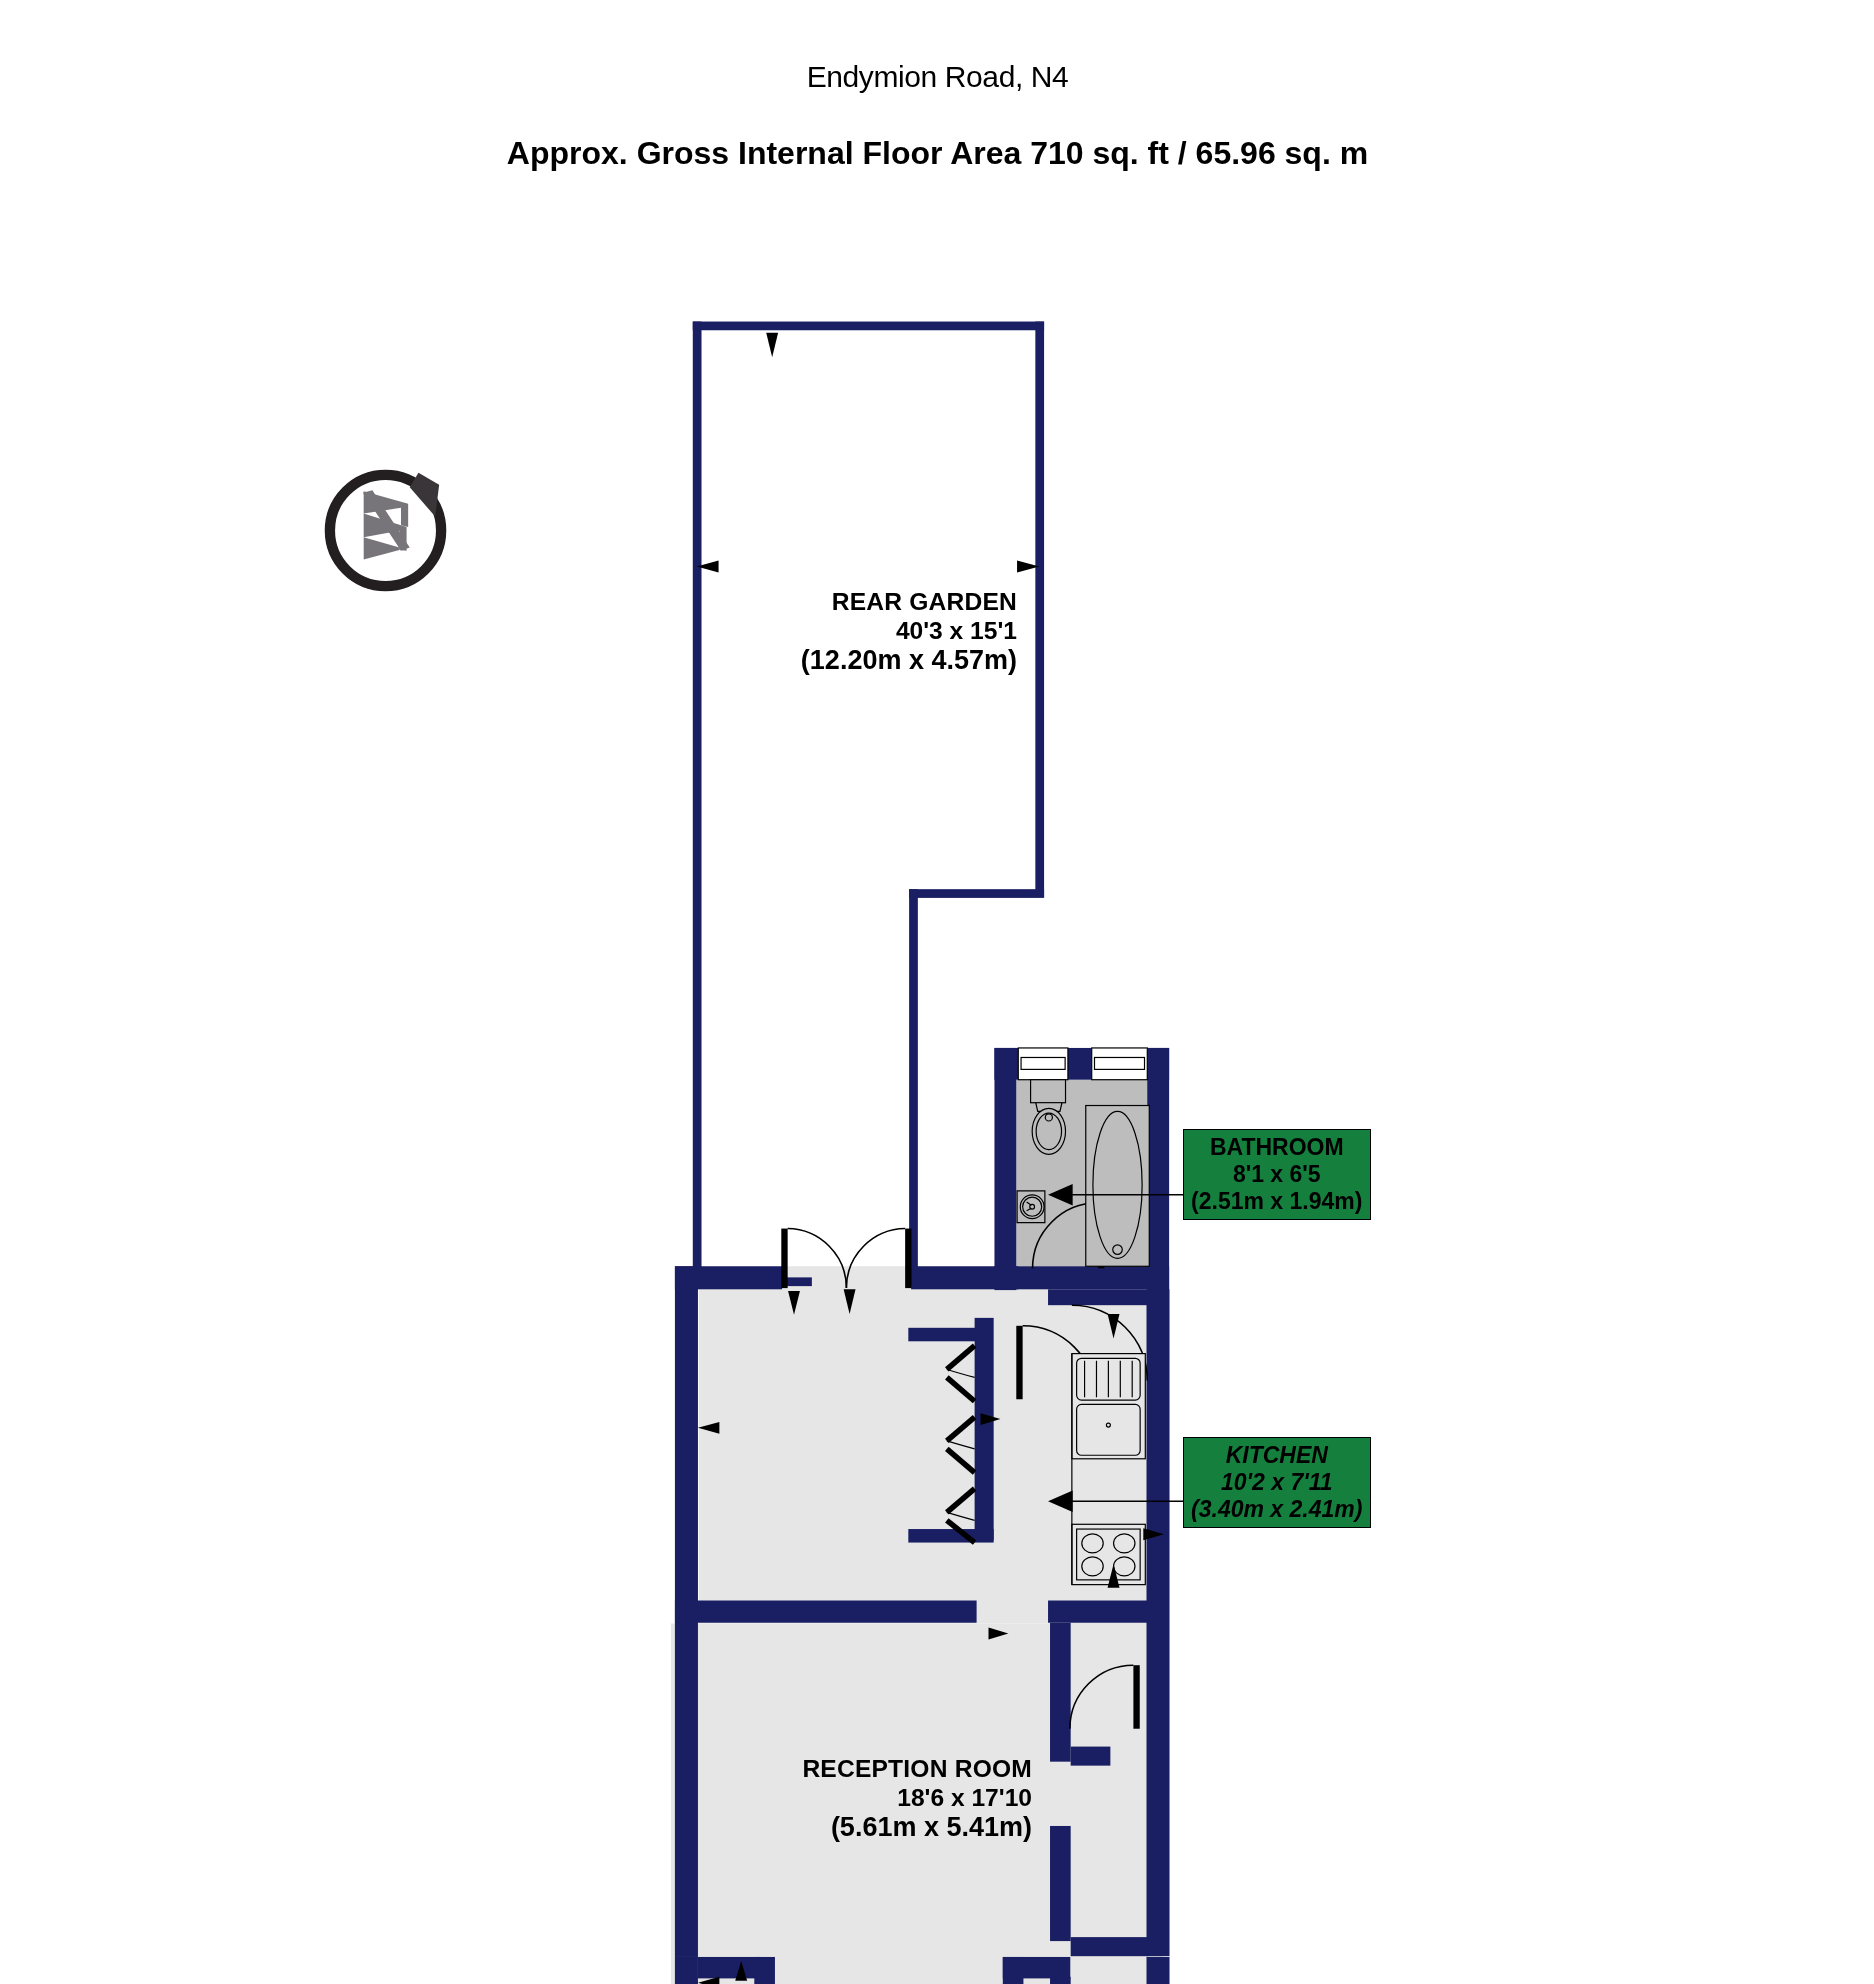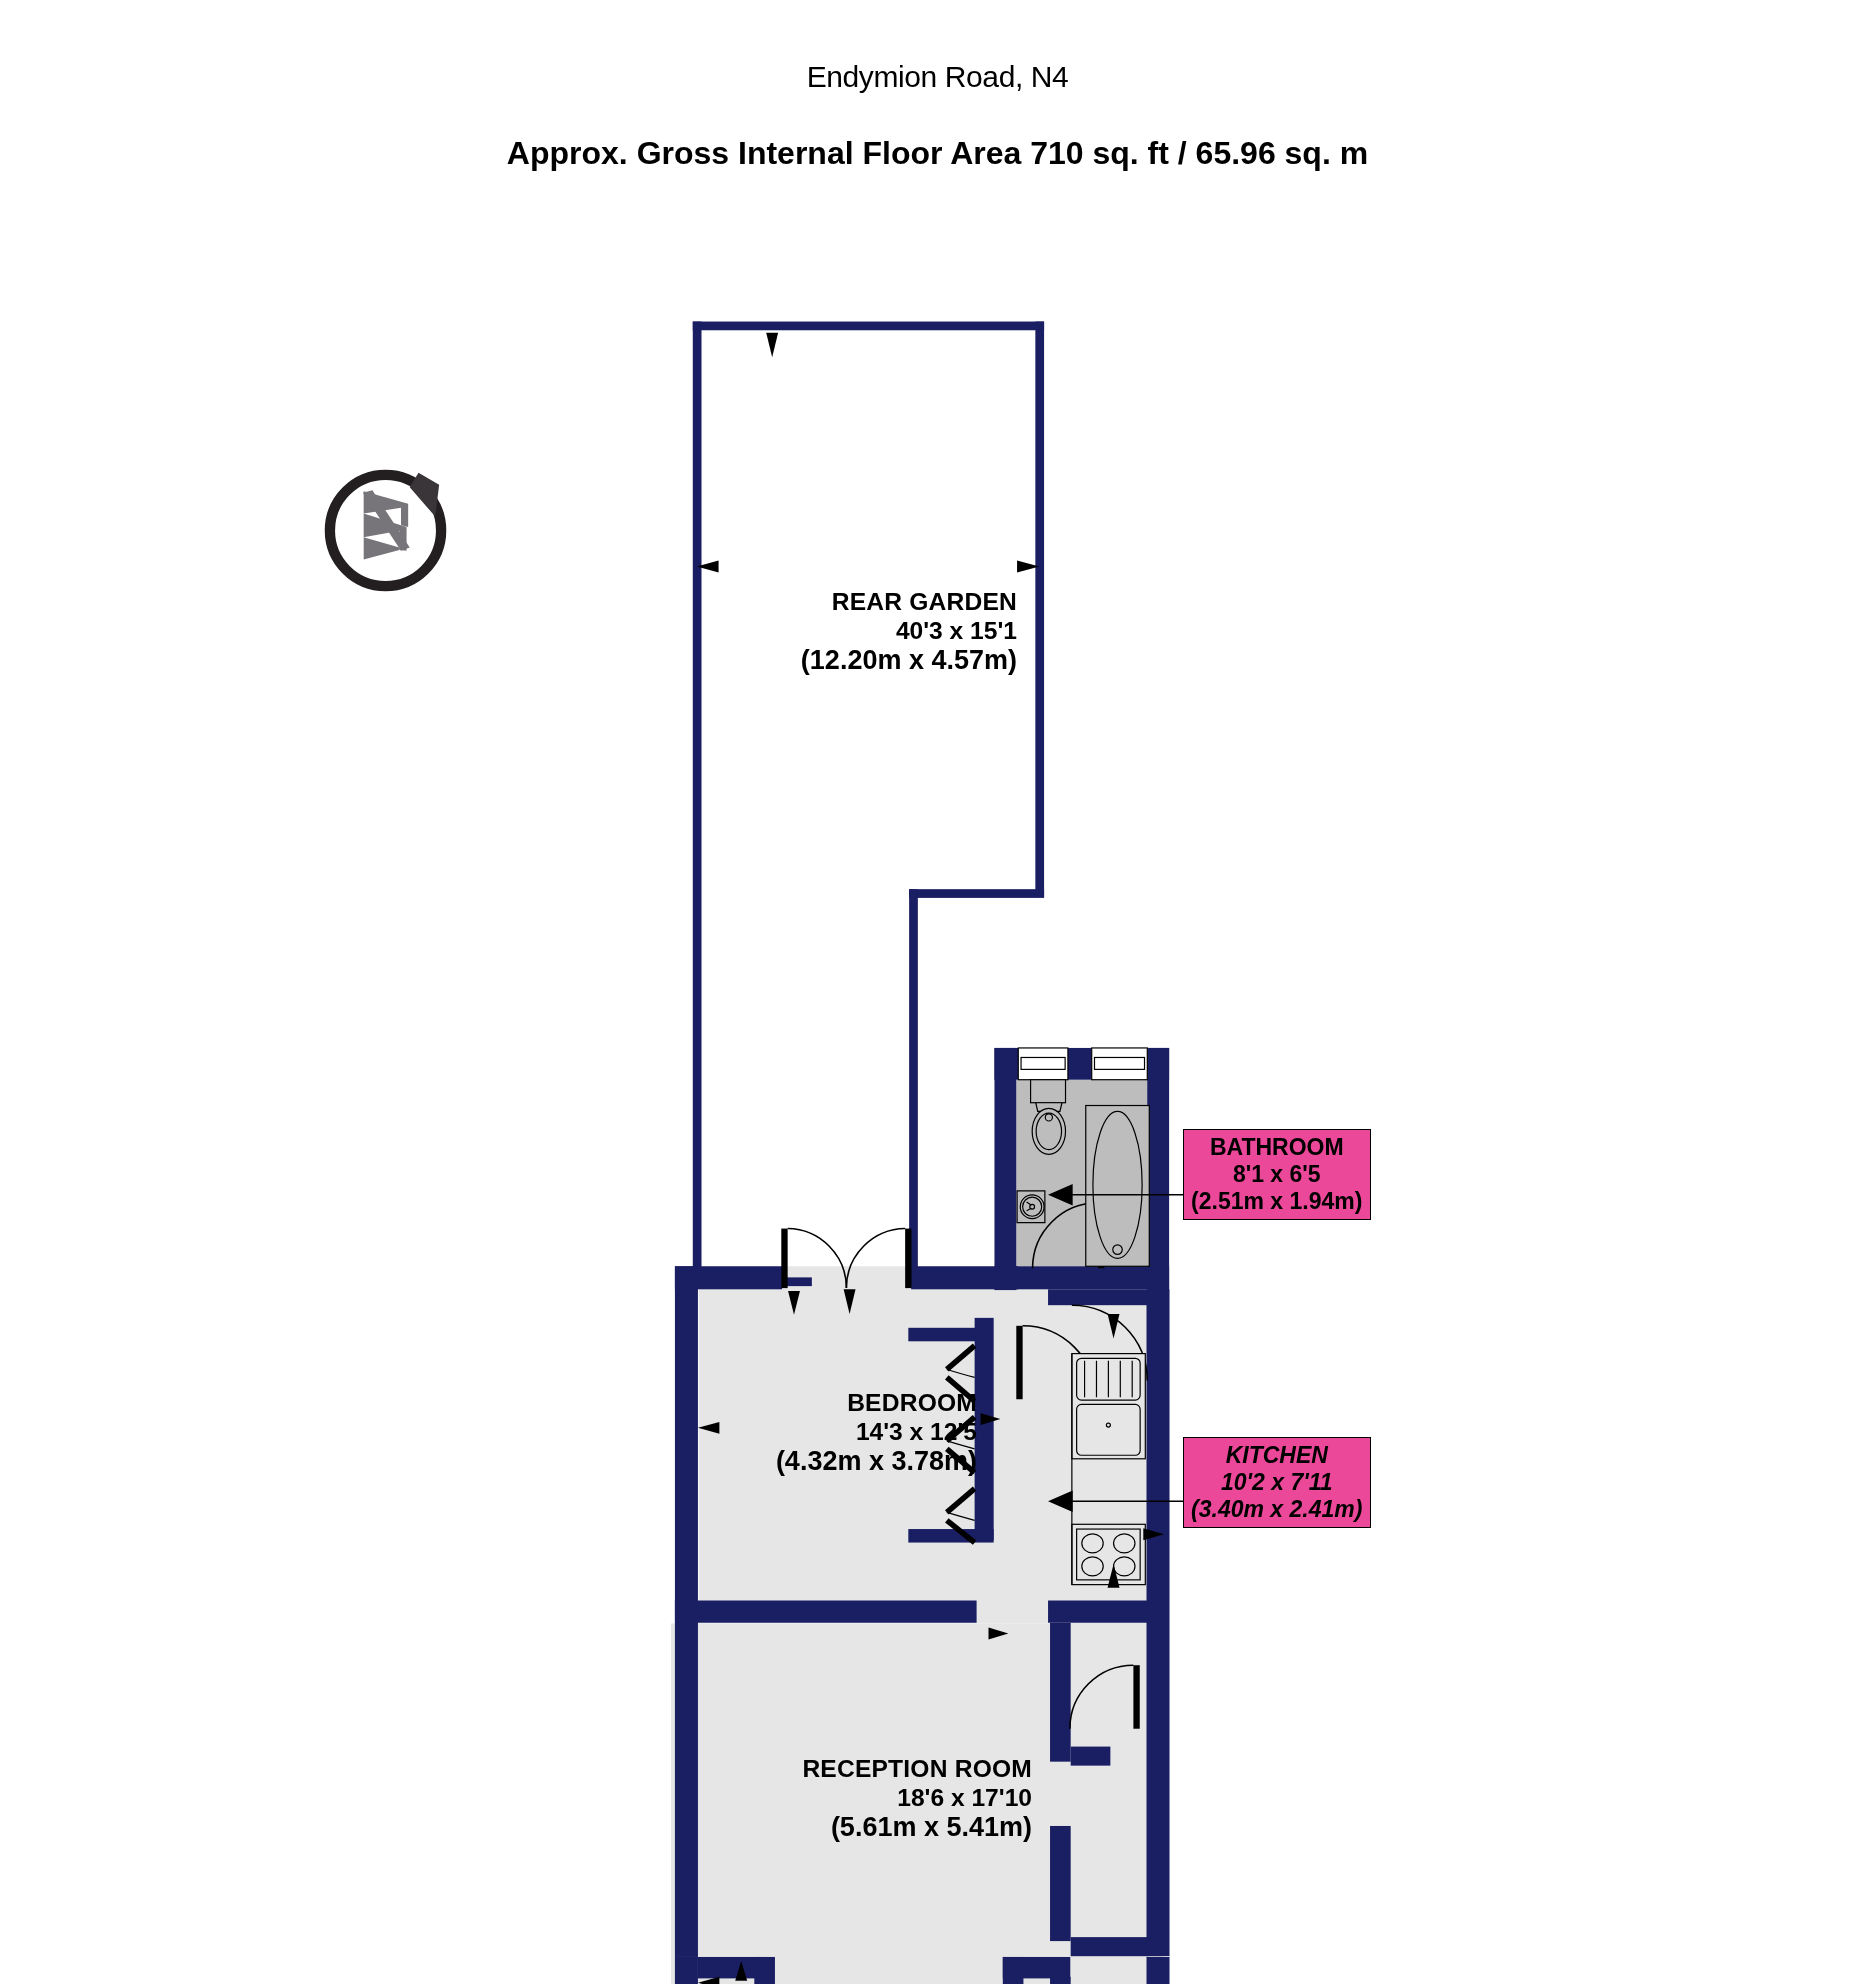--- a/index.html
+++ b/index.html
@@ -34,21 +34,21 @@
   .room-label {
     position:absolute; text-align:right; font-weight:bold; color:#000;
     line-height:1.16; white-space:nowrap;
   }
   .room-label .rl-name { font-size:24.6px; letter-spacing:0.2px; }
   .room-label .rl-imp  { font-size:24.6px; }
   .room-label .rl-met  { font-size:27px; }
 
   
   .callout {
-    position:absolute; background:#ec4899; border:0.8px solid #000;
+    position:absolute; background:#15803d; border:0.8px solid #000;
     text-align:center; font-weight:bold; line-height:1.18;
     padding:4px 7.1px; white-space:nowrap;
   }
   .callout div { font-size:23px; }
 </style>
 </head>
 <body>
 
 <div class="page">
 
@@ -300,25 +300,20 @@
       <polygon points="2700,3758 2700,3806 2645,3782"></polygon>
     </g>
   </svg>
 
   <div class="room-label" style="left:699px; top:588px; width:318px;">
     <div class="rl-name">REAR GARDEN</div>
     <div class="rl-imp">40'3 x 15'1</div>
     <div class="rl-met">(12.20m x 4.57m)</div>
   </div>
 
-  <div class="room-label" style="left:707px; top:1389px; width:270px;">
-    <div class="rl-name">BEDROOM</div>
-    <div class="rl-imp">14'3 x 12'5</div>
-    <div class="rl-met">(4.32m x 3.78m)</div>
-  </div>
 
   <div class="room-label" style="left:675px; top:1755px; width:357px;">
     <div class="rl-name">RECEPTION ROOM</div>
     <div class="rl-imp">18'6 x 17'10</div>
     <div class="rl-met">(5.61m x 5.41m)</div>
   </div>
 
   <div class="callout" style="left:1183px; top:1129px;">
     <div>BATHROOM</div>
     <div>8'1 x 6'5</div>

